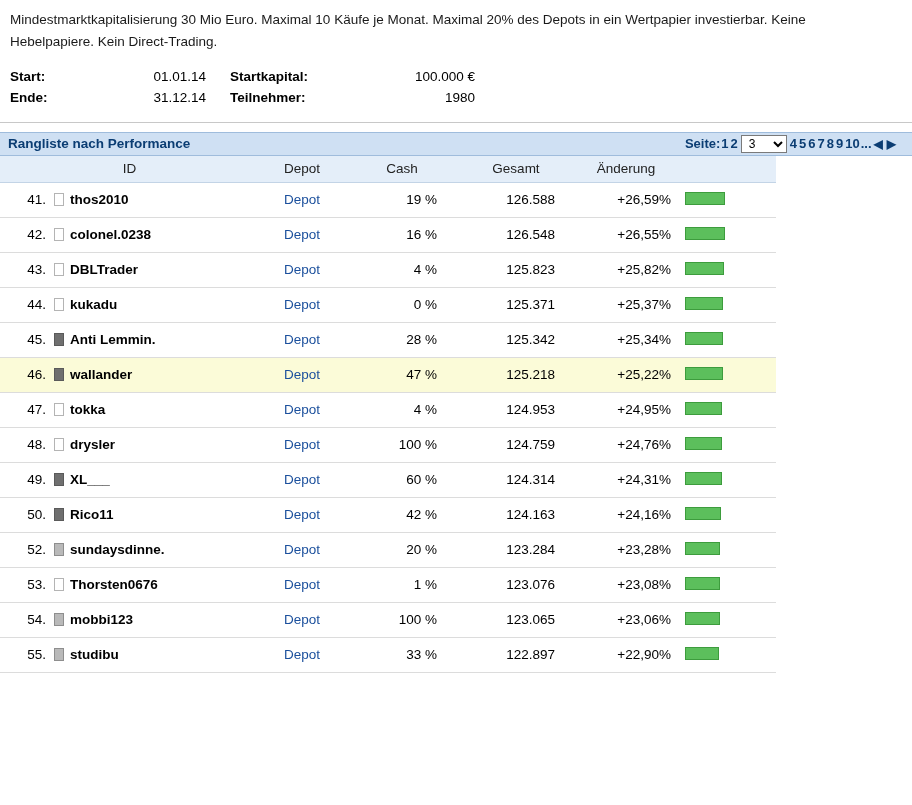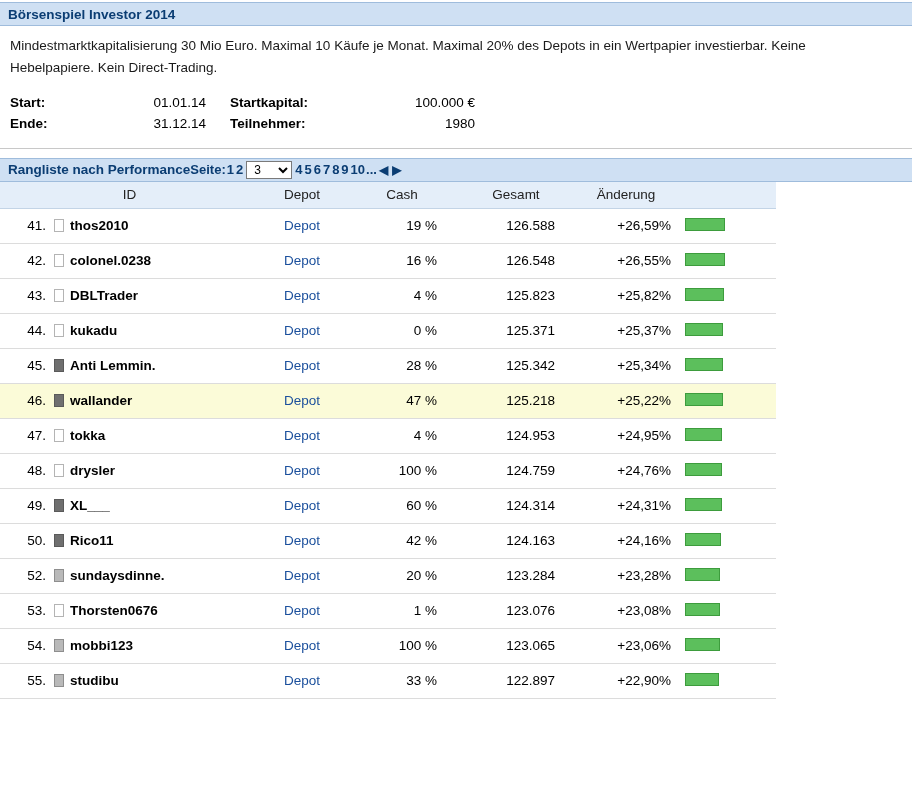--- a/index.html
+++ b/index.html
@@ -81,20 +81,21 @@
 
   .hr-sep {
     border: 0;
     border-top: 1px solid #c8c8c8;
     margin: 14px 0 0 0;
   }
 
   
   #rank-bar {
     margin-top: 9px;
+    justify-content: space-between;
   }
   .pager {
     display: flex;
     align-items: center;
     font-size: 13px;
     color: #0b3d73;
     font-weight: bold;
     padding-right: 6px;
   }
   .pager .plain {
@@ -218,23 +219,20 @@
     background: #5cbf5c;
     border: 1px solid #3d9c3d;
     box-sizing: border-box;
   }
 </style>
 </head>
 <body>
 
 <div class="page">
 
-  <div class="section-bar" id="top-bar">
-    <span class="title">Börsenspiel Investor 2014</span>
-  </div>
 
   <div class="intro">Mindestmarktkapitalisierung 30 Mio Euro. Maximal 10 Käufe je Monat. Maximal 20% des Depots in ein Wertpapier investierbar. Keine Hebelpapiere. Kein Direct-Trading.</div>
 
   <table class="meta">
     <tbody>
       <tr>
         <td class="lbl">Start:</td>
         <td class="val1">01.01.14</td>
         <td class="lbl2">Startkapital:</td>
         <td class="val2">100.000 €</td>

